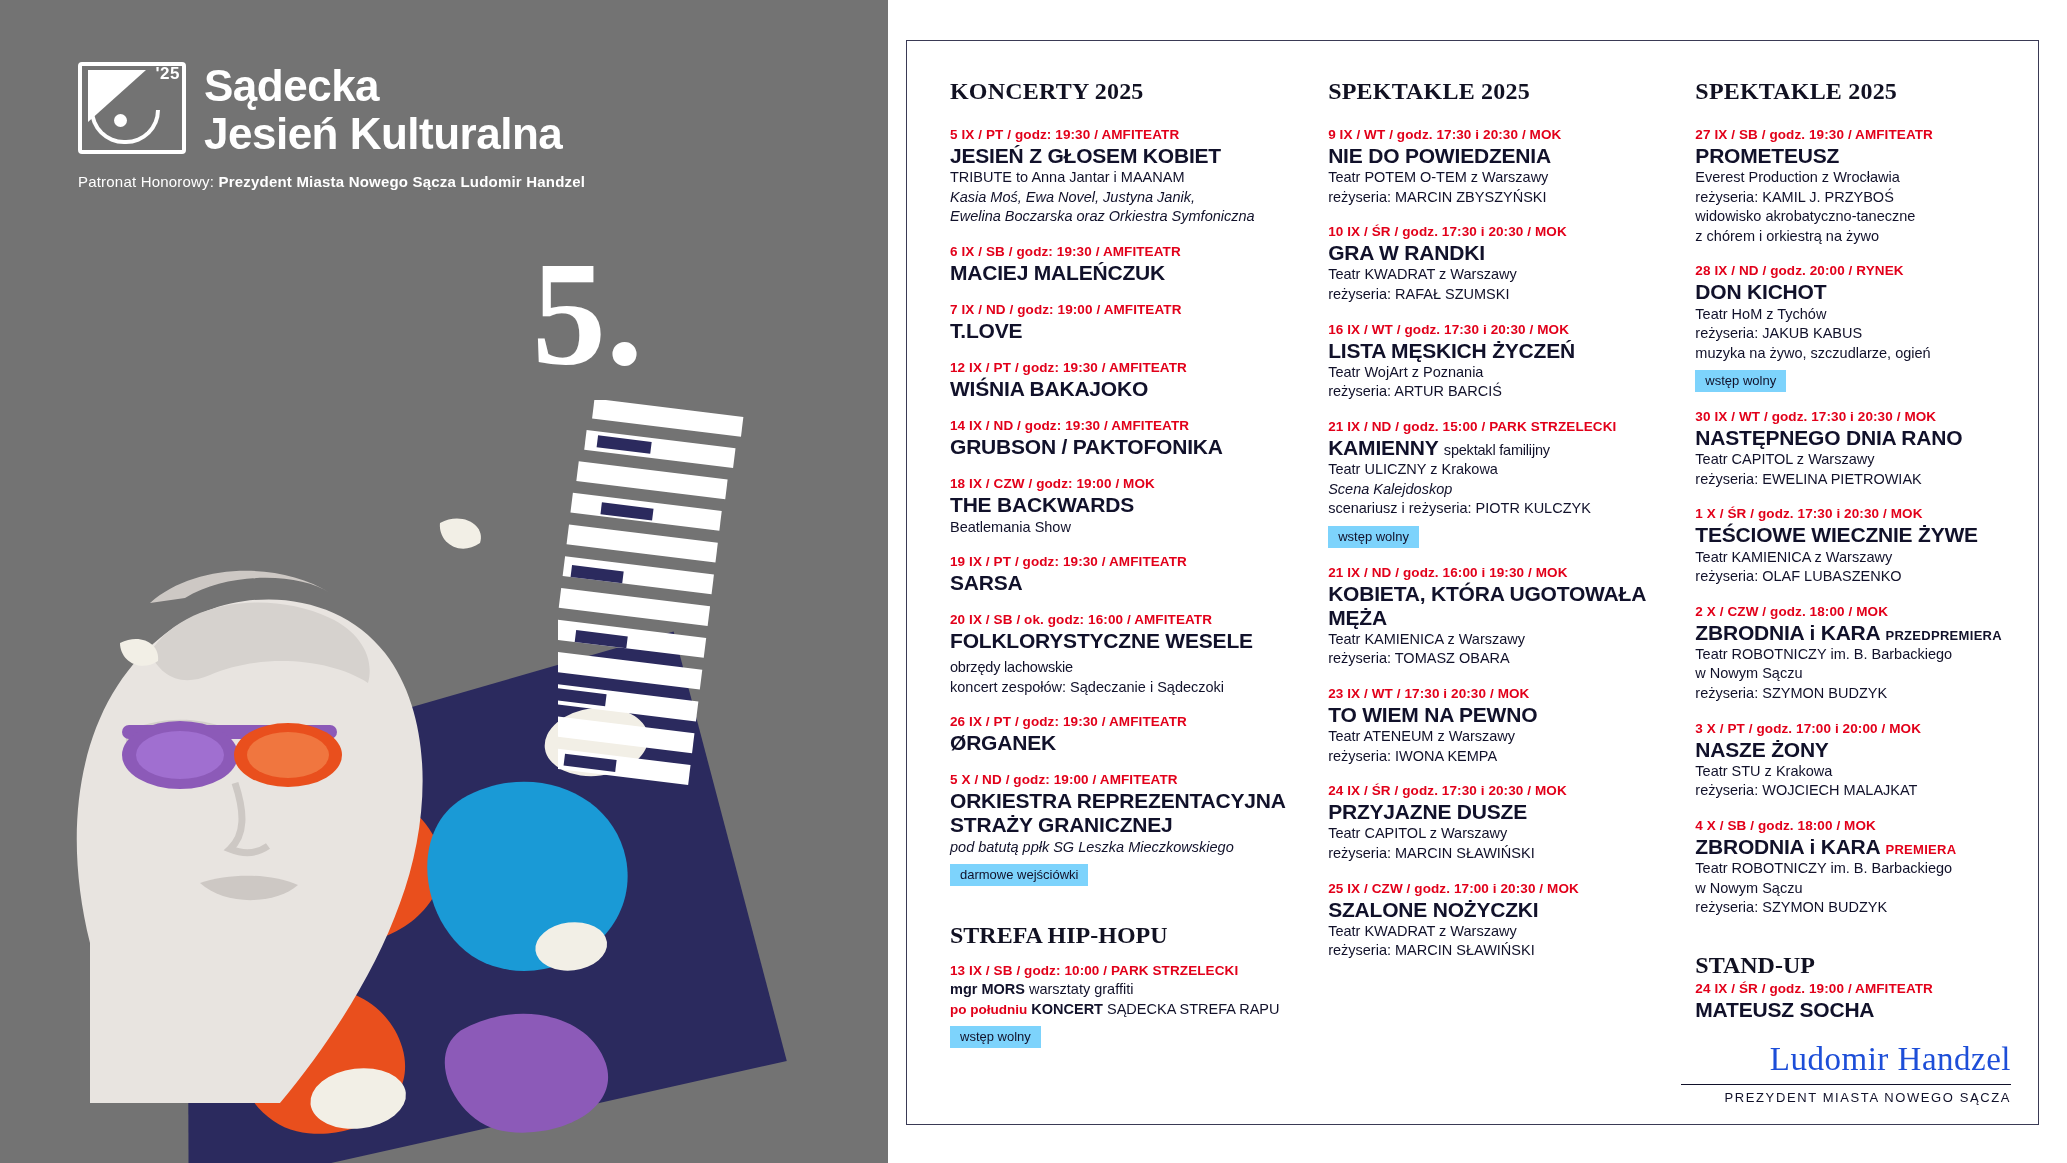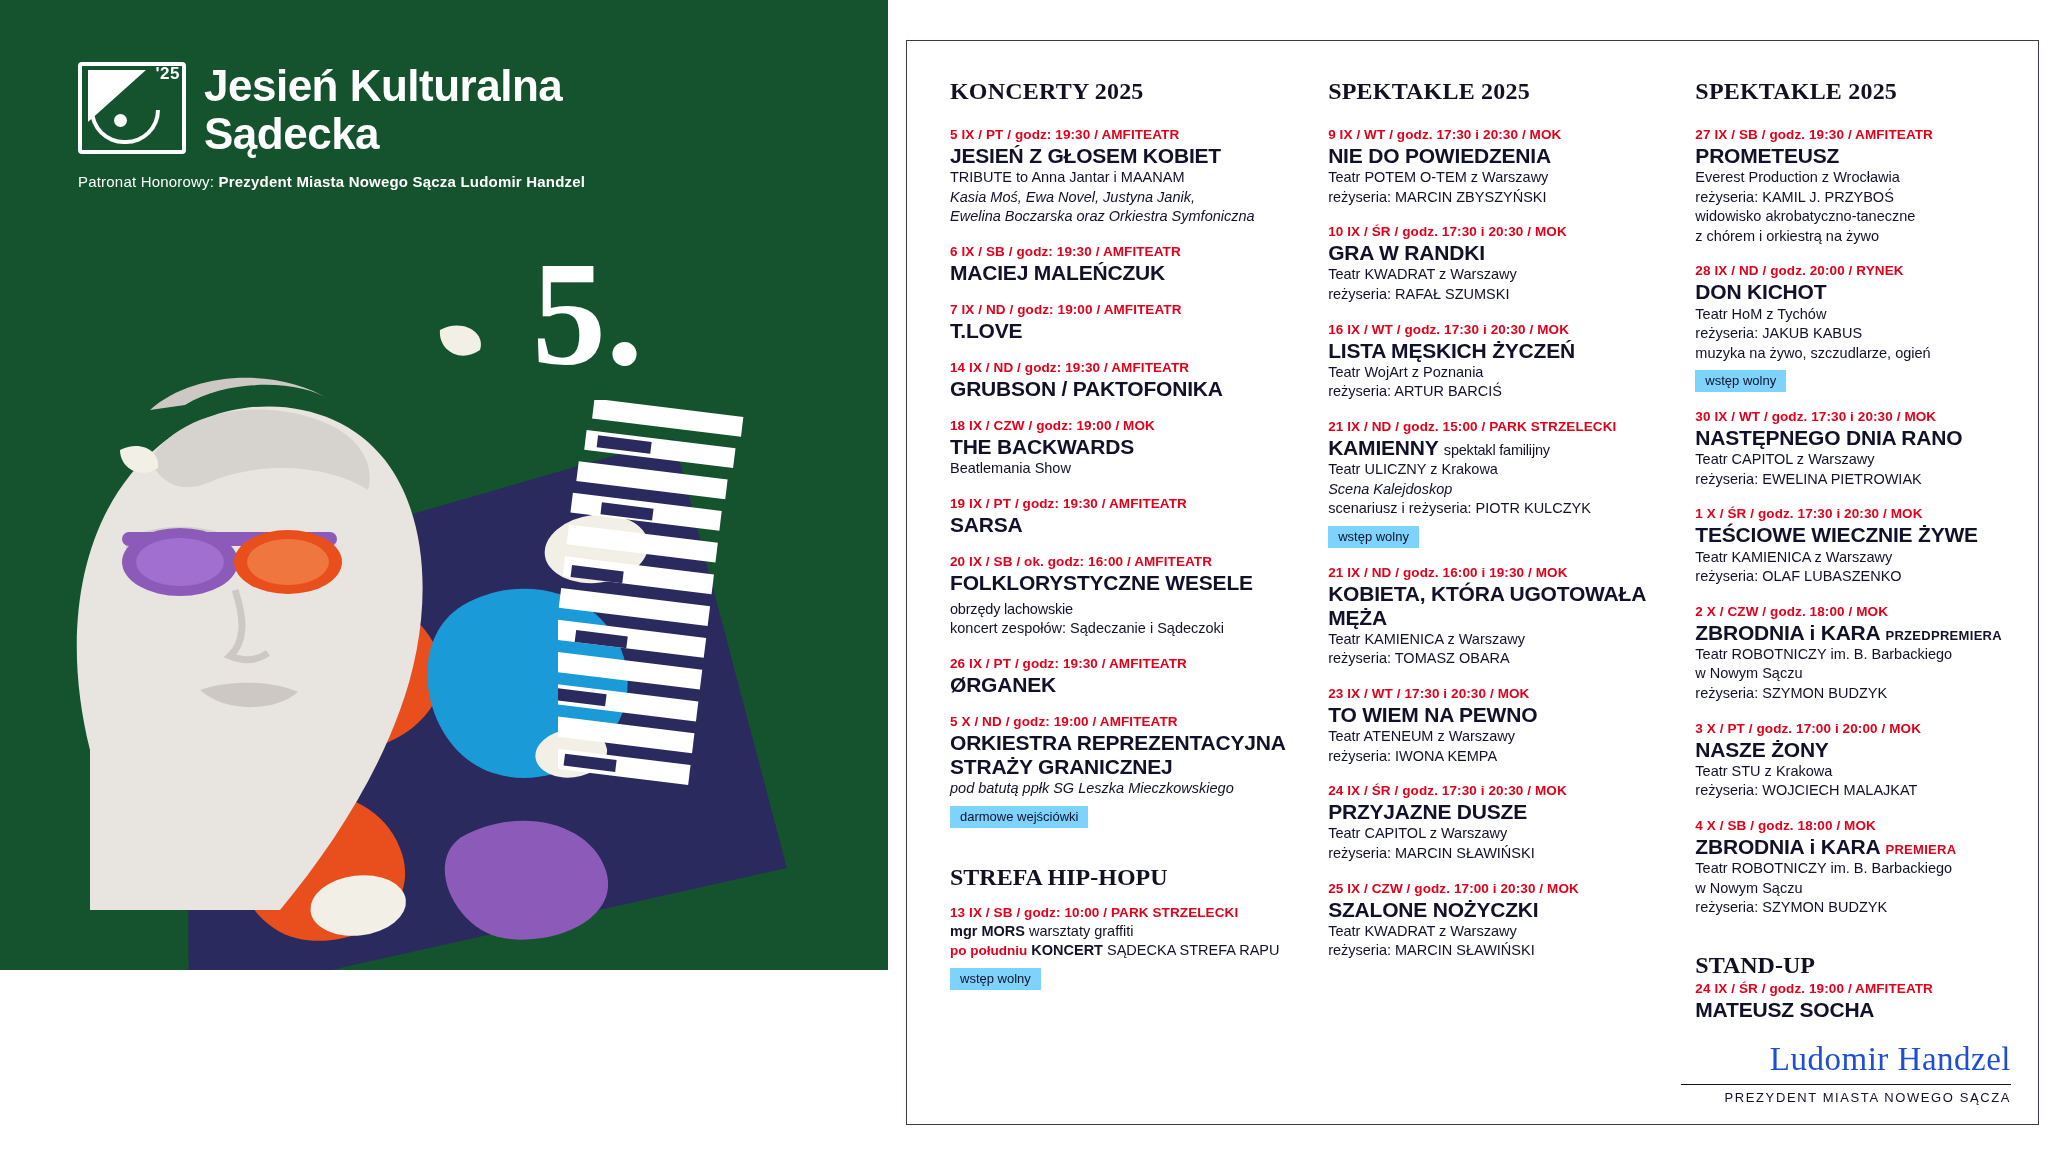--- a/index.html
+++ b/index.html
@@ -7,22 +7,22 @@
     width:2067px;height:1163px;
     background:#ffffff;
     font-family:"Liberation Sans", sans-serif;
     overflow:hidden;
   }
   .poster{position:relative;width:2067px;height:1163px;display:flex;}
 
   
   .left{
     position:relative;
-    width:888px;height:970px;
-    background:#14532d;
+    width:888px;height:1163px;
+    background:#737373;
     flex:0 0 888px;
     overflow:hidden;
   }
   .logo-block{position:absolute;left:78px;top:62px;width:600px;}
   .logo-row{display:flex;align-items:flex-start;gap:18px;}
   .logo-mark{position:relative;width:108px;height:92px;flex:0 0 108px;}
   .logo-mark .frame{
     position:absolute;inset:0;border:4px solid #ffffff;border-radius:4px;
   }
   .logo-mark .tri{
@@ -199,22 +199,22 @@
     <div class="logo-block">
       <div class="logo-row">
         <div class="logo-mark">
           <div class="frame"></div>
           <div class="tri"></div>
           <div class="bowl"></div>
           <div class="dot"></div>
           <div class="yr">'25</div>
         </div>
         <div class="logo-title">
+          <div>Sądecka</div>
           <div>Jesień Kulturalna</div>
-          <div>Sądecka</div>
         </div>
       </div>
       <div class="patronat">
         <span class="lbl">Patronat Honorowy:</span>
         <span class="nm">Prezydent Miasta Nowego Sącza Ludomir Handzel</span>
       </div>
     </div>
 
     <div class="big-five">5.</div>
   </div>
@@ -231,20 +231,24 @@
             <div class="line i">Kasia Moś, Ewa Novel, Justyna Janik,</div>
             <div class="line i">Ewelina Boczarska oraz Orkiestra Symfoniczna</div>
           </div>
           <div class="ev">
             <div class="meta">6 IX / SB / godz: 19:30 / AMFITEATR</div>
             <div class="ttl"><span>MACIEJ MALEŃCZUK</span></div>
           </div>
           <div class="ev">
             <div class="meta">7 IX / ND / godz: 19:00 / AMFITEATR</div>
             <div class="ttl"><span>T.LOVE</span></div>
+          </div>
+          <div class="ev">
+            <div class="meta">12 IX / PT / godz: 19:30 / AMFITEATR</div>
+            <div class="ttl"><span>WIŚNIA BAKAJOKO</span></div>
           </div>
           <div class="ev">
             <div class="meta">14 IX / ND / godz: 19:30 / AMFITEATR</div>
             <div class="ttl"><span>GRUBSON / PAKTOFONIKA</span></div>
           </div>
           <div class="ev">
             <div class="meta">18 IX / CZW / godz: 19:00 / MOK</div>
             <div class="ttl"><span>THE BACKWARDS</span></div>
             <div class="line">Beatlemania Show</div>
           </div>

